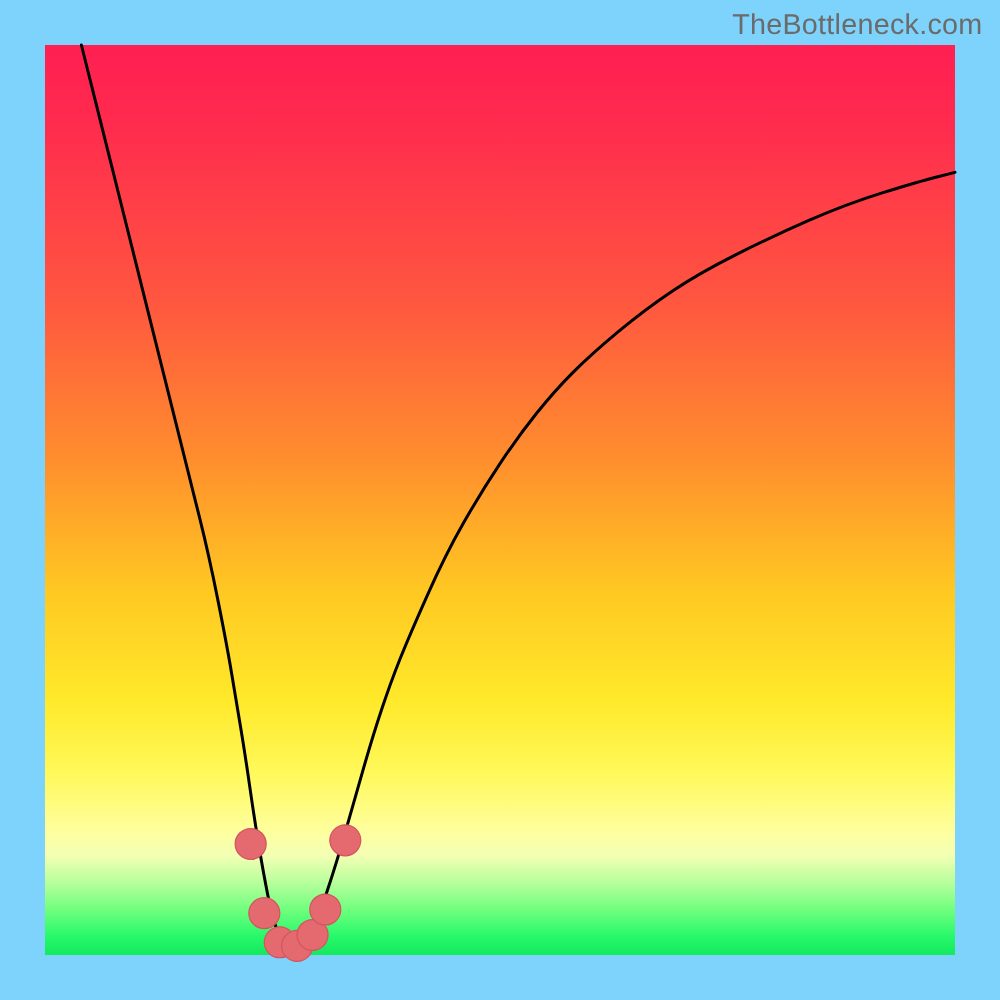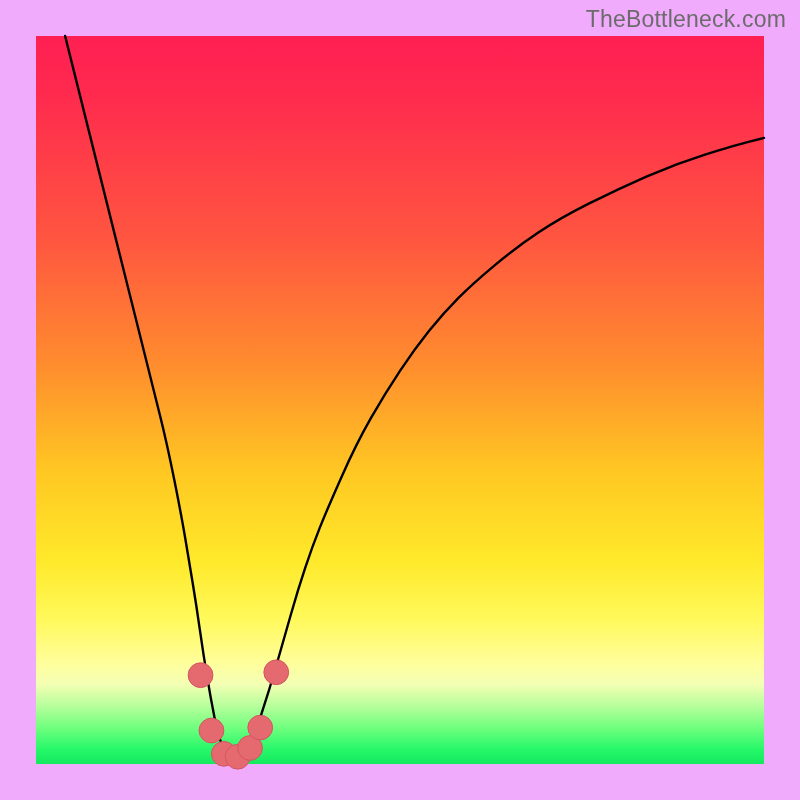--- a/index.html
+++ b/index.html
@@ -10,21 +10,21 @@
     background: #000;
     overflow: hidden;
     font-family: Arial, Helvetica, sans-serif;
   }
   .frame {
     position: absolute;
     left: 0;
     top: 0;
     width: 800px;
     height: 800px;
-    background: #f0abfc;
+    background: #7dd3fc;
   }
   .plot {
     position: absolute;
     left: 36px;
     top: 36px;
     width: 728px;
     height: 728px;
     
     background: linear-gradient(
       to bottom,

